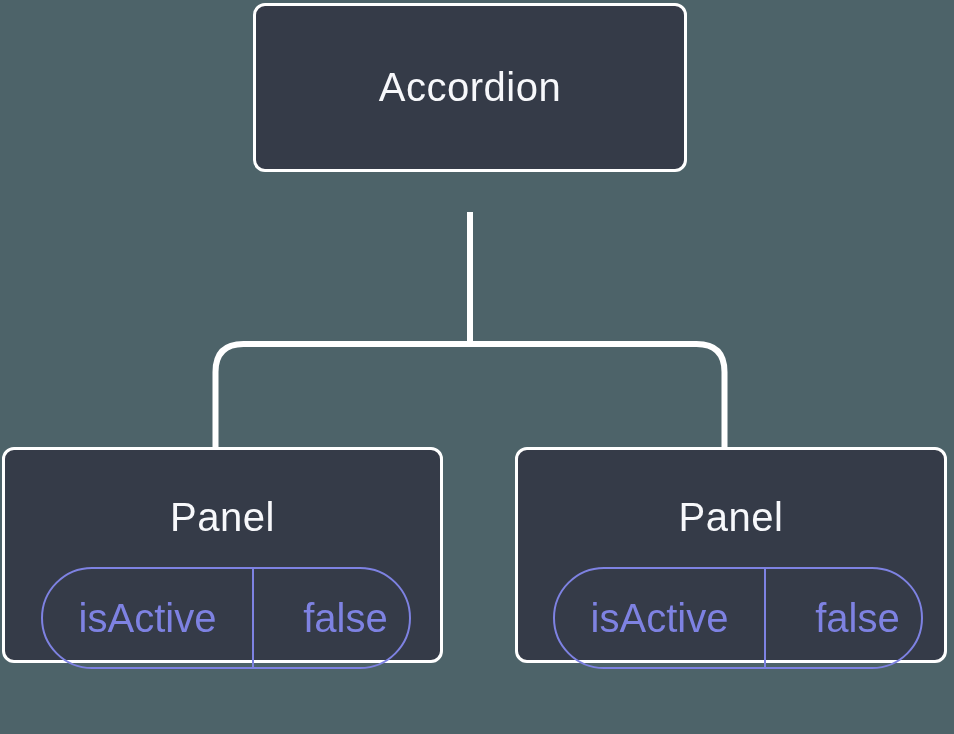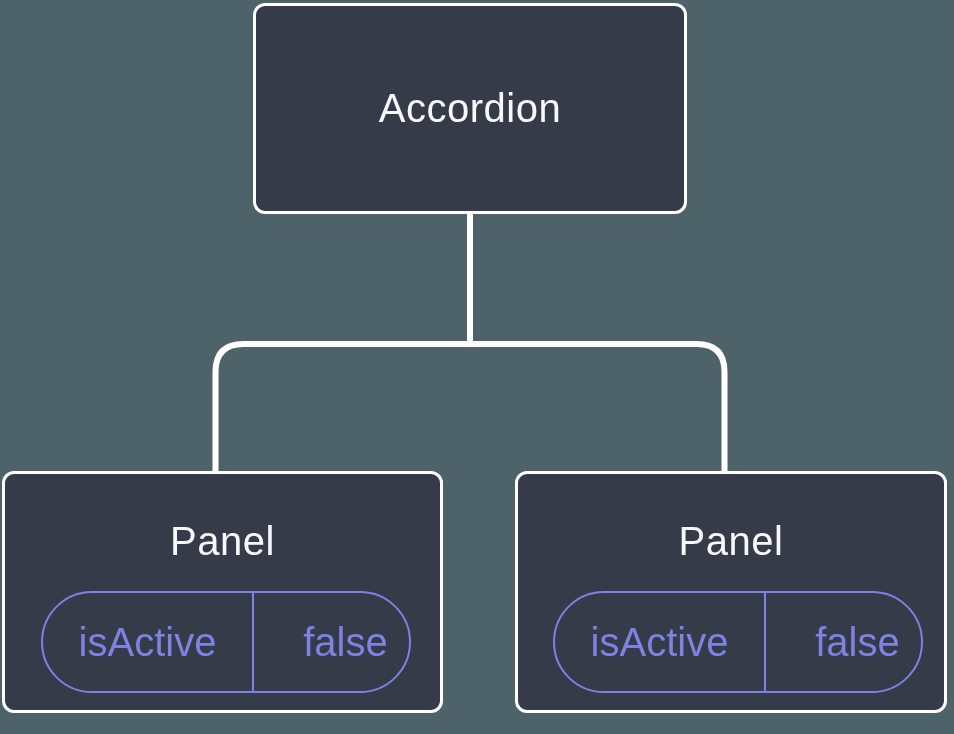--- a/index.html
+++ b/index.html
@@ -28,34 +28,34 @@
   .node {
     position: absolute;
     box-sizing: border-box;
     background: #353B48;
     border: 3px solid #FFFFFF;
     border-radius: 12px;
     color: #F7F8FB;
   }
   .node-root {
     left: 253px; top: 3px;
-    width: 434px; height: 211px;
+    width: 434px; height: 169px;
     display: flex;
     align-items: center;
     justify-content: center;
   }
   .node-label {
     font-size: 40px;
     font-weight: 500;
     letter-spacing: 0.5px;
     color: #F7F8FB;
   }
   .node-panel {
-    top: 471px;
-    height: 242px;
+    top: 447px;
+    height: 216px;
   }
   .node-panel-left  { left: 2px;   width: 441px; }
   .node-panel-right { left: 515px; width: 432px; }
   .panel-title {
     position: absolute;
     left: 0; top: 39px;
     width: 100%;
     height: 56px;
     line-height: 56px;
     text-align: center;

